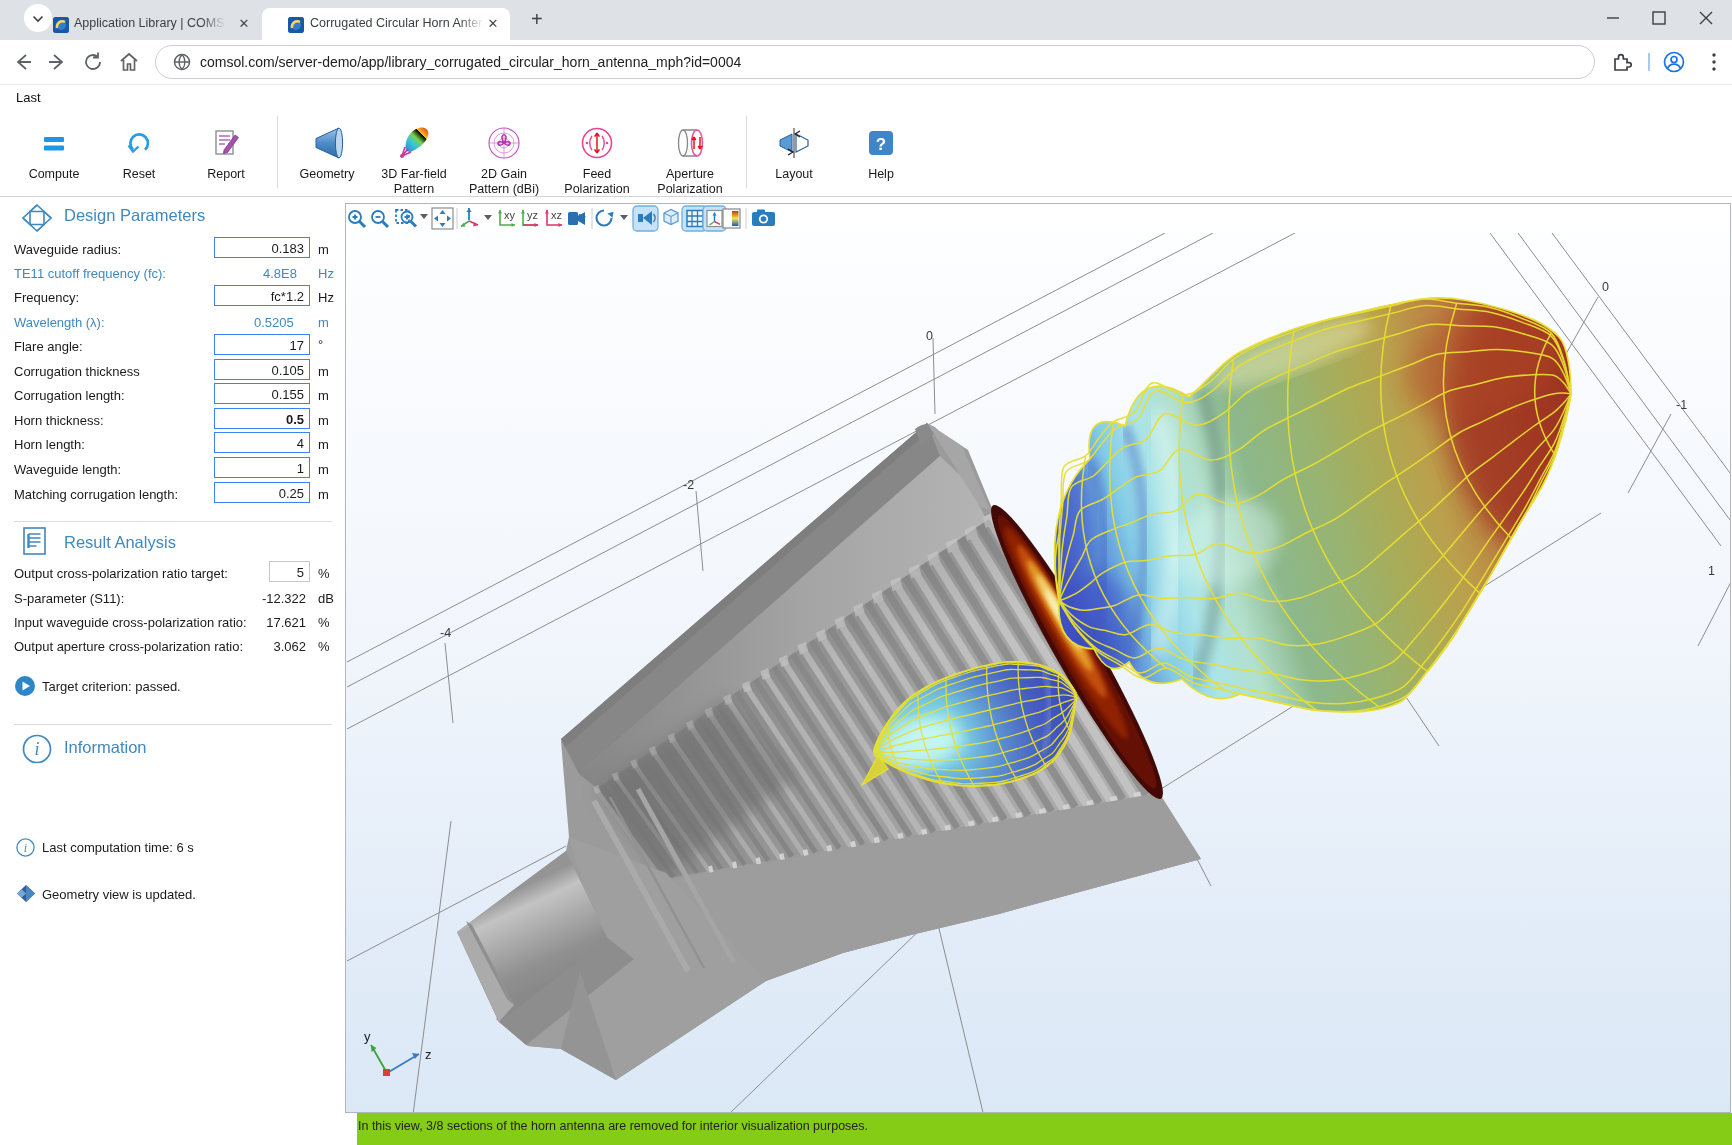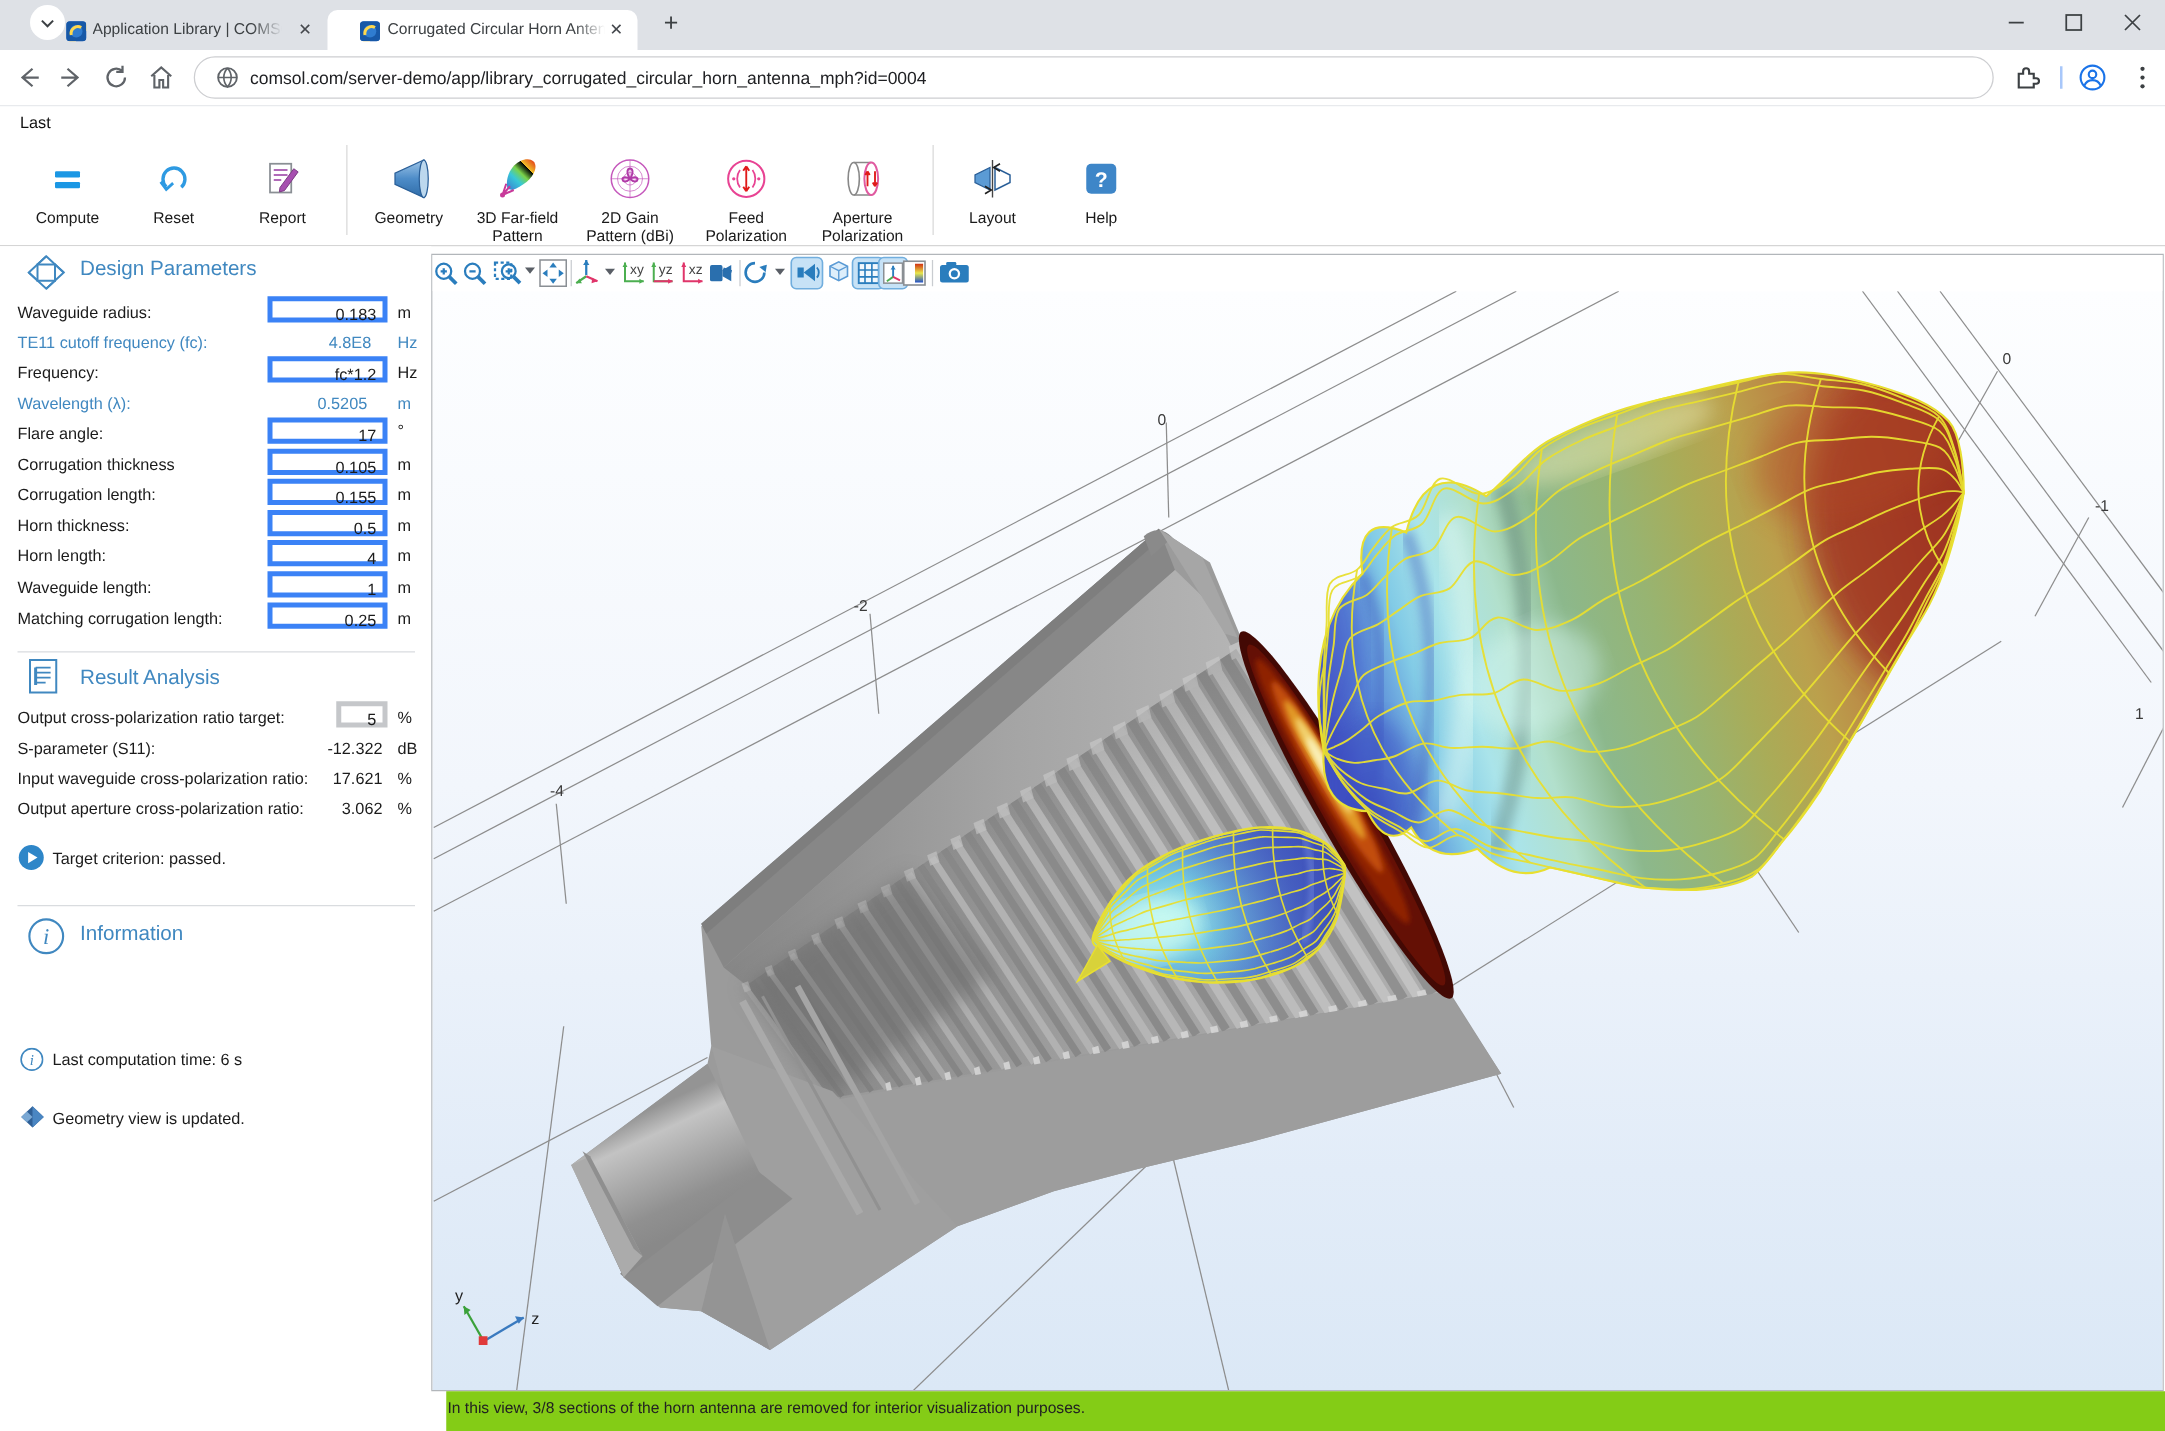--- a/index.html
+++ b/index.html
@@ -24,21 +24,21 @@
 #menubar { position:absolute; left:0; top:84px; width:1732px; height:24px; background:#fff; border-top:1px solid #e8eaed;}
 #menubar span { position:absolute; left:16px; top:5px; font-size:13px; color:#111; }
 #ribbon { position:absolute; left:0; top:108px; width:1732px; height:89px; background:#fff; border-bottom:1px solid #d5d5d5; }
 .rbtn { position:absolute; top:14px; text-align:center; font-size:12.5px; color:#1a1a1a; line-height:14.5px; }
 .rbtn .ric { height:42px; display:flex; align-items:center; justify-content:center; margin-bottom:3px; }
 .rsep { position:absolute; top:8px; width:1px; height:72px; background:#d9d9d9; }
 
 #sidebar { position:absolute; left:0; top:197px; width:345px; height:948px; background:#fff; font-size:13px; color:#1b1b1b; }
 .shead { position:absolute; left:64px; font-size:16.5px; color:#4088c0; }
 .srow { position:absolute; left:14px; white-space:nowrap; }
-.sbox { position:absolute; border:4px solid #3b82f6; background:#fff; height:21px; font-size:13px; text-align:right; padding:2.5px 5px 0 0; }
+.sbox { position:absolute; border:1px solid #3b82f6; background:#fff; height:21px; font-size:13px; text-align:right; padding:2.5px 5px 0 0; }
 .sunit { position:absolute; left:318px; }
 .blue { color:#4088c0; }
 .shr { position:absolute; left:14px; width:318px; height:1px; background:#d9dcdf; }
 
 #gfx { position:absolute; left:345px; top:203px; width:1386px; height:910px; border:1px solid #b2b6ba; background:#fff; }
 #gtb { position:absolute; left:0; top:0; width:1384px; height:29px; background:#fff; }
 #scene { position:absolute; left:0; top:29px; }
 #status { position:absolute; left:357px; top:1113px; width:1387px; height:32px; background:#84cc16; }
 #status span { position:absolute; left:1px; top:6px; font-size:12.5px; color:#222; }
 </style>
@@ -235,21 +235,21 @@
   <div class="srow" style="top:142px;">Flare angle:</div>
     <div class="sbox" style="left:214px;top:137px;width:96px;">17</div>
     <div class="srow sunit" style="top:140px;">°</div>
   <div class="srow" style="top:167px;">Corrugation thickness</div>
     <div class="sbox" style="left:214px;top:162px;width:96px;">0.105</div>
     <div class="srow sunit" style="top:167px;">m</div>
   <div class="srow" style="top:191px;">Corrugation length:</div>
     <div class="sbox" style="left:214px;top:186px;width:96px;">0.155</div>
     <div class="srow sunit" style="top:191px;">m</div>
   <div class="srow" style="top:216px;">Horn thickness:</div>
-    <div class="sbox" style="left:214px;top:211px;width:96px;">0.5</div>
+    <div class="sbox" style="left:214px;top:211px;width:96px;font-weight:bold;">0.5</div>
     <div class="srow sunit" style="top:216px;">m</div>
   <div class="srow" style="top:240px;">Horn length:</div>
     <div class="sbox" style="left:214px;top:235px;width:96px;">4</div>
     <div class="srow sunit" style="top:240px;">m</div>
   <div class="srow" style="top:265px;">Waveguide length:</div>
     <div class="sbox" style="left:214px;top:260px;width:96px;">1</div>
     <div class="srow sunit" style="top:265px;">m</div>
   <div class="srow" style="top:290px;">Matching corrugation length:</div>
     <div class="sbox" style="left:214px;top:285px;width:96px;">0.25</div>
     <div class="srow sunit" style="top:290px;">m</div>

